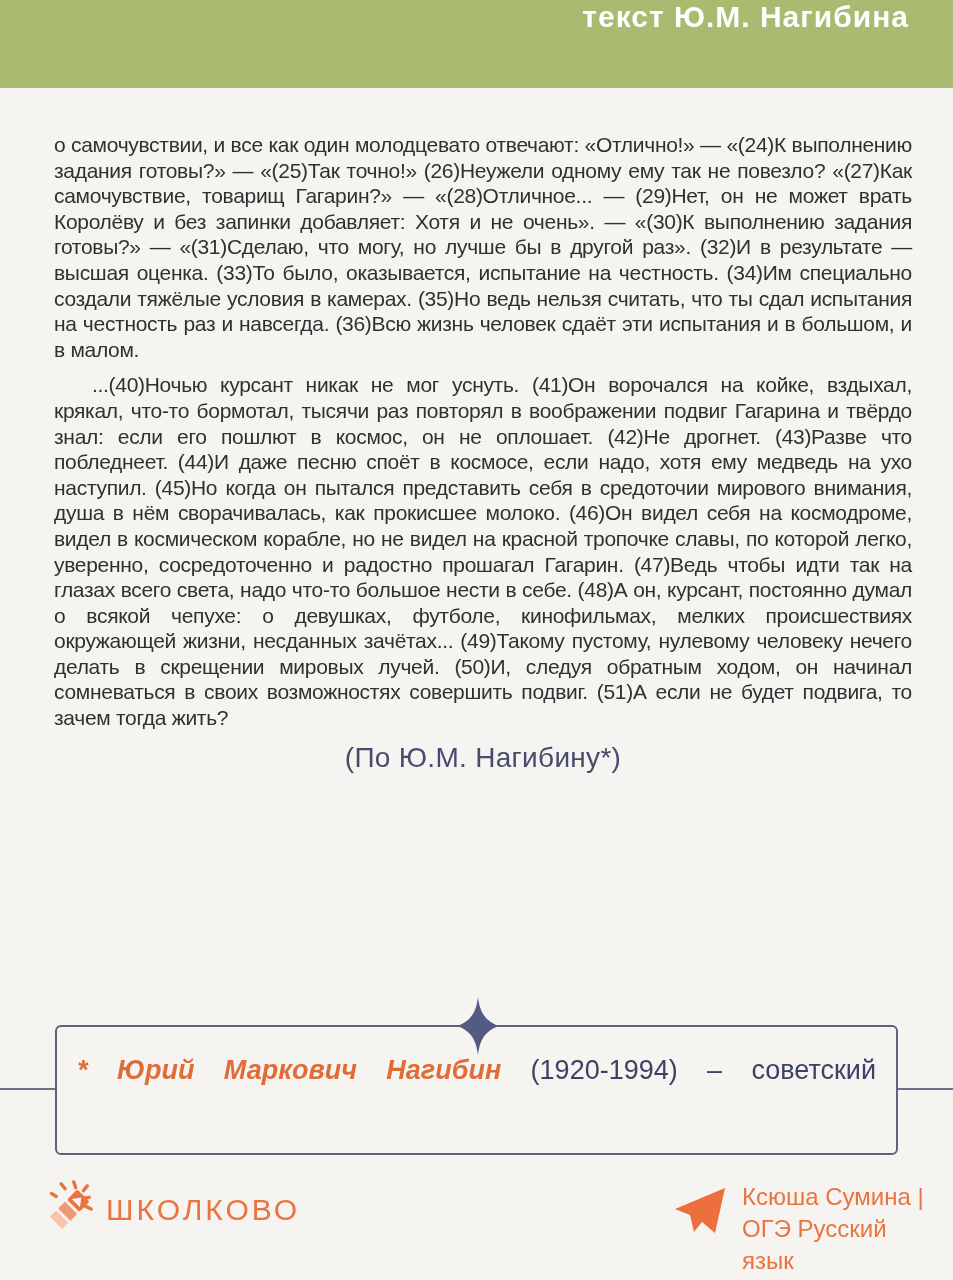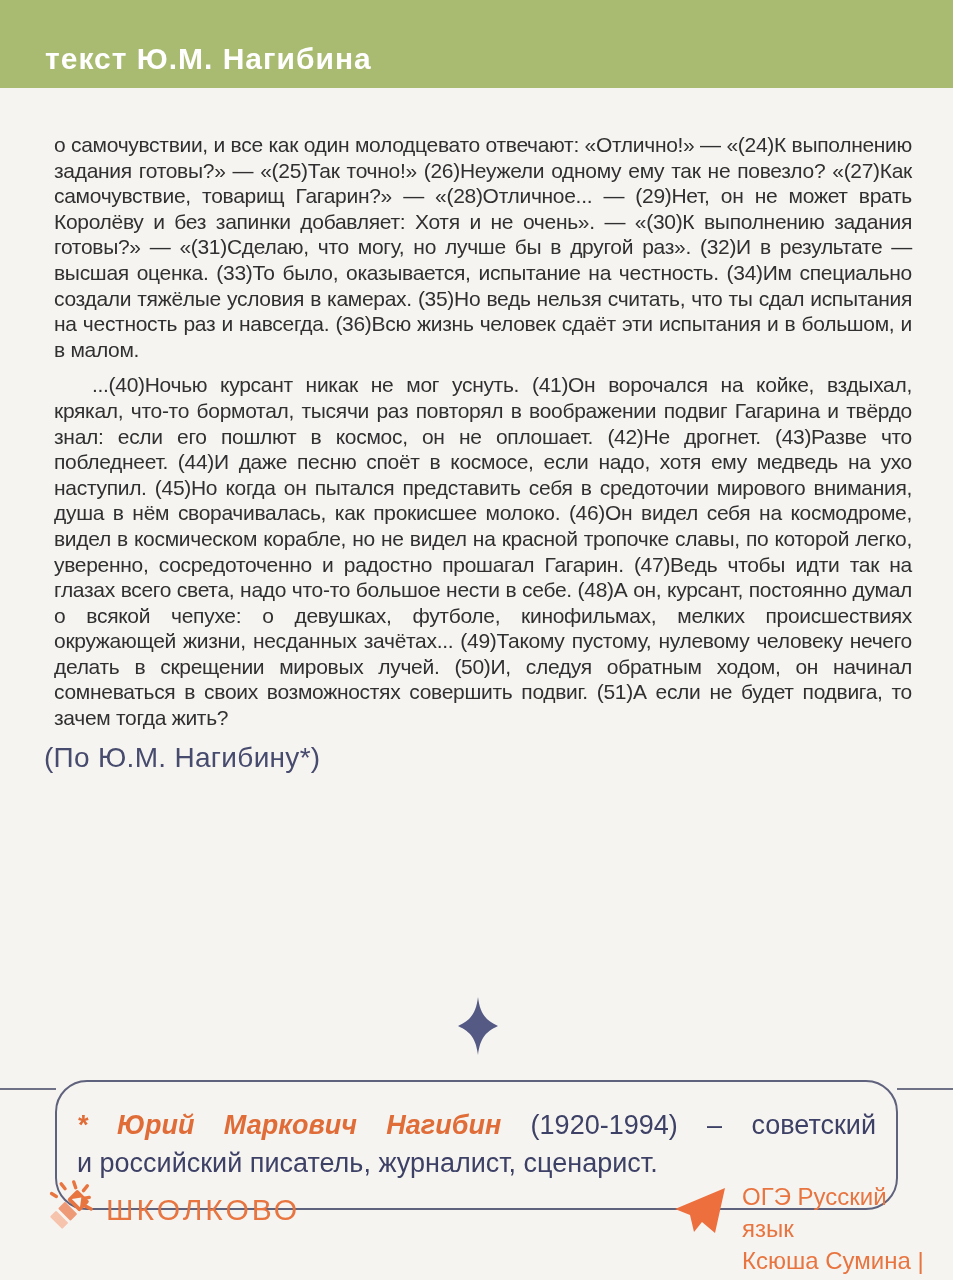--- a/index.html
+++ b/index.html
@@ -6,45 +6,45 @@
   .page{
     position:relative;width:953px;height:1280px;margin:0 auto;
     background:#f6f4f1;overflow:hidden;
     font-family:"Liberation Sans",sans-serif;
   }
   
   .header{
     position:absolute;left:0;top:0;width:953px;height:88px;
     background:#a8bb70;
     display:flex;justify-content:space-between;align-items:flex-end;
-    box-sizing:border-box;padding:0 44px 12px 45px;
+    box-sizing:border-box;padding:0 44px 12px 45px;flex-direction:column;
   }
   .header .title{
     color:#ffffff;font-size:30px;font-weight:700;letter-spacing:1px;
   }
   
   .article{
     position:absolute;left:44px;top:122px;width:878px;
     font-size:21px;line-height:25.6px;letter-spacing:-0.3px;
     color:#303030;text-align:justify;
   }
   .article p{margin:10px;}
   .article p.p-indent{text-indent:38px;}
   .attribution{
-    margin-top:0;text-align:left;
+    margin-top:0;text-align:center;
     font-size:28px;line-height:34px;letter-spacing:0.3px;
     color:#474b6d;text-indent:0;
   }
   
   .side-line{position:absolute;top:1088px;height:2px;background:#6f7287;}
   .side-line.left{left:0;width:56px;}
   .side-line.right{left:897px;width:56px;}
   .footnote-box{
-    position:absolute;left:55px;top:1080px;width:843px;height:130px;
-    box-sizing:border-box;border:2px solid #5f627c;border-radius:32px;
+    position:absolute;left:55px;top:1025px;width:843px;height:130px;
+    box-sizing:border-box;border:2px solid #5f627c;border-radius:6px;
     padding:26px 20px 0 20px;
   }
   .fn-line1{
     text-align:justify;text-align-last:justify;
     font-size:27px;line-height:34px;color:#3e4166;white-space:normal;
   }
   .fn-line2{
     font-size:27px;line-height:34px;color:#3e4166;margin-top:4px;
   }
   .fn-orange{color:#e06d38;font-style:italic;font-weight:700;}
@@ -76,21 +76,20 @@
     <p>о самочувствии, и все как один молодцевато отвечают: «Отлично!» — «(24)К выполнению задания готовы?» — «(25)Так точно!» (26)Неужели одному ему так не повезло? «(27)Как самочувствие, товарищ Гагарин?» — «(28)Отличное... — (29)Нет, он не может врать Королёву и без запинки добавляет: Хотя и не очень». — «(30)К выполнению задания готовы?» — «(31)Сделаю, что могу, но лучше бы в другой раз». (32)И в результате — высшая оценка. (33)То было, оказывается, испытание на честность. (34)Им специально создали тяжёлые условия в камерах. (35)Но ведь нельзя считать, что ты сдал испытания на честность раз и навсегда. (36)Всю жизнь человек сдаёт эти испытания и в большом, и в малом.</p>
     <p class="p-indent">...(40)Ночью курсант никак не мог уснуть. (41)Он ворочался на койке, вздыхал, крякал, что-то бормотал, тысячи раз повторял в воображении подвиг Гагарина и твёрдо знал: если его пошлют в космос, он не оплошает. (42)Не дрогнет. (43)Разве что побледнеет. (44)И даже песню споёт в космосе, если надо, хотя ему медведь на ухо наступил. (45)Но когда он пытался представить себя в средоточии мирового внимания, душа в нём сворачивалась, как прокисшее молоко. (46)Он видел себя на космодроме, видел в космическом корабле, но не видел на красной тропочке славы, по которой легко, уверенно, сосредоточенно и радостно прошагал Гагарин. (47)Ведь чтобы идти так на глазах всего света, надо что-то большое нести в себе. (48)А он, курсант, постоянно думал о всякой чепухе: о девушках, футболе, кинофильмах, мелких происшествиях окружающей жизни, несданных зачётах... (49)Такому пустому, нулевому человеку нечего делать в скрещении мировых лучей. (50)И, следуя обратным ходом, он начинал сомневаться в своих возможностях совершить подвиг. (51)А если не будет подвига, то зачем тогда жить?</p>
     <div class="attribution">(По Ю.М. Нагибину*)</div>
   </div>
 
   <div class="side-line left"></div>
   <div class="side-line right"></div>
 
   <div class="footnote-box">
     <div class="fn-line1"><span class="fn-orange">*</span> <span class="fn-orange">Юрий Маркович Нагибин</span> <span>(1920-1994) – советский</span></div>
-    <div class="fn-line2">и российский писатель, журналист, сценарист.</div>
   </div>
 
   <svg class="star-icon" viewBox="0 0 40 58">
     <path d="M20 0 C22 16 27 23 40 29 C27 35 22 42 20 58 C18 42 13 35 0 29 C13 23 18 16 20 0 Z" fill="#555a85"></path>
   </svg>
 
   <svg class="logo-icon" viewBox="0 0 60 60">
     <g transform="rotate(45 30 32)">
       <rect x="21" y="8" width="18" height="15" rx="2" fill="#e8743f"></rect>
       <polygon points="30,11 36,19 24,19" fill="#f6f4f1"></polygon>
@@ -105,17 +104,17 @@
       <line x1="55" y1="29" x2="49" y2="26"></line>
       <line x1="14" y1="13" x2="19" y2="16"></line>
     </g>
   </svg>
   <div class="brand-name">ШКОЛКОВО</div>
 
   <svg class="plane-icon" viewBox="0 0 50 48">
     <path d="M50 0 L0 21 L15 27 L19 44 L27 34 L40 45 Z" fill="#ed6f3d"></path>
   </svg>
   <div class="credit">
+    <div>Ксюша Сумина |</div>
     <div>ОГЭ Русский язык</div>
-    <div>Ксюша Сумина |</div>
   </div>
 
 </div>
 
 </body></html>

